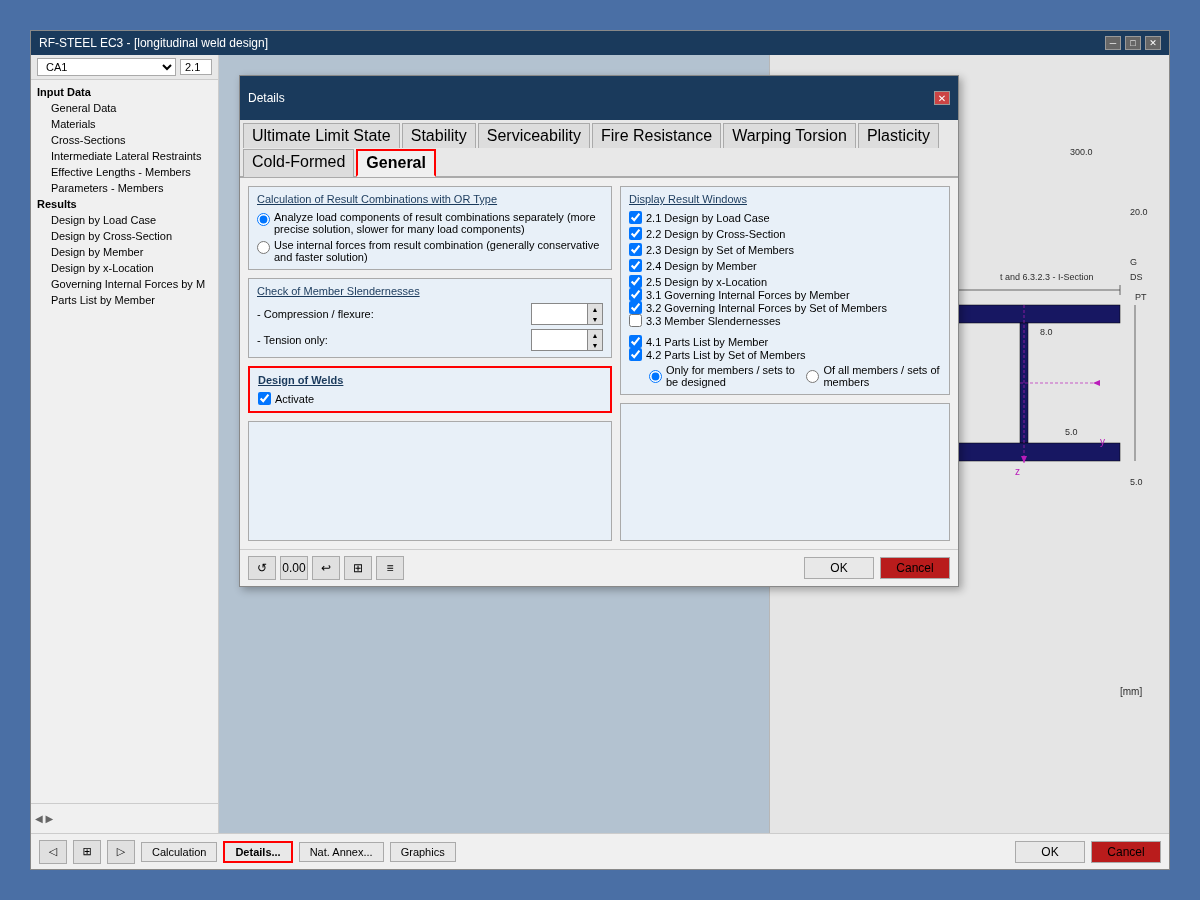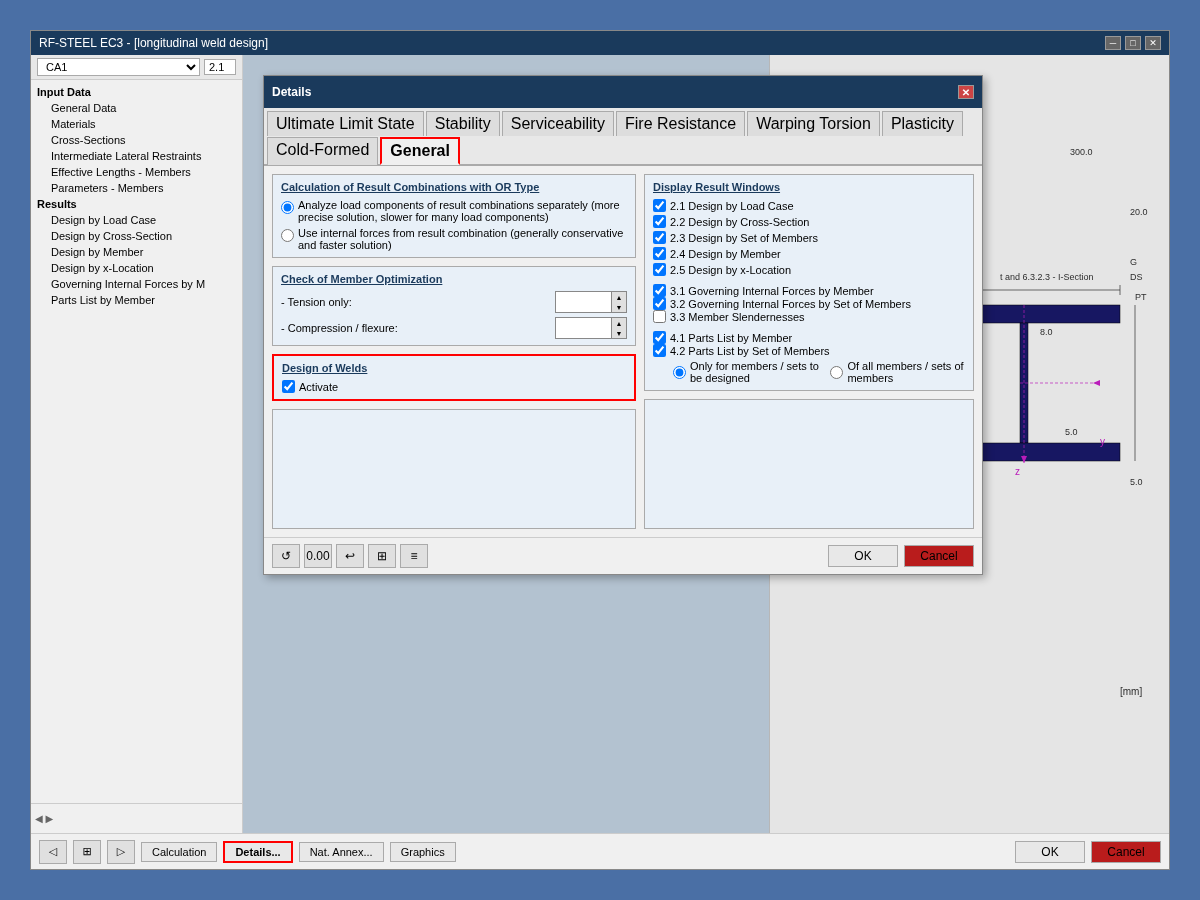--- a/index.html
+++ b/index.html
@@ -61,21 +61,21 @@
     .menu-item { font-size: 12px; cursor: pointer; padding: 2px 4px; }
 
     .app-content {
       display: flex;
       flex: 1;
       overflow: hidden;
     }
 
     
     .sidebar {
-      width: 212px;
+      width: 188px;
       background: #f0f0f0;
       border-right: 1px solid #ccc;
       display: flex;
       flex-direction: column;
       flex-shrink: 0;
       overflow: hidden;
     }
 
     .sidebar-header {
       background: #e8e8e8;
@@ -154,27 +154,26 @@
       border: 1px solid #888;
       box-shadow: 3px 3px 8px rgba(0,0,0,0.3);
       width: 720px;
       display: flex;
       flex-direction: column;
     }
 
     .dialog-titlebar {
       background: #1a3a5c;
       color: white;
-      padding: 16px 8px;
+      padding: 22px 8px;
       display: flex;
       align-items: center;
       justify-content: space-between;
       height: 24px;
       flex-shrink: 0;
-      font-weight: bold;
     }
 
     .dialog-close {
       width: 16px; height: 14px;
       background: #c44;
       border: 1px solid #999;
       color: white;
       font-size: 10px;
       display: flex; align-items: center; justify-content: center;
       cursor: pointer;
@@ -233,21 +232,21 @@
 
     
     .section {
       border: 1px solid #aaa;
       background: #e8f0f8;
       padding: 6px 8px;
     }
 
     .section-title {
       font-size: 11px;
-      font-weight: bold;
+      font-weight: normal;
       color: #1a3a5c;
       margin-bottom: 6px;
       text-decoration: underline;
     }
 
     .radio-group { display: flex; flex-direction: column; gap: 4px; }
 
     .radio-item {
       display: flex;
       align-items: flex-start;
@@ -601,41 +600,41 @@
                   </label>
                   <label class="radio-item">
                     <input type="radio" name="calc_type" style="">
                     <span>Use internal forces from result combination (generally conservative and faster solution)</span>
                   </label>
                 </div>
               </div>
 
 
               <div class="slenderness-section">
-                <div class="section-title">Check of Member Optimization</div>
+                <div class="section-title">Check of Member Slendernesses</div>
+                <div class="field-row">
+                  <span class="field-label">- Compression / flexure:</span>
+                  <div class="spin-input">
+                    <input type="text" style="">
+                    <div class="spin-btns">
+                      <button class="spin-btn">▲</button>
+                      <button class="spin-btn">▼</button>
+                    </div>
+                  </div>
+                </div>
                 <div class="field-row">
                   <span class="field-label">- Tension only:</span>
                   <div class="spin-input">
                     <input type="text" style="">
                     <div class="spin-btns">
                       <button class="spin-btn">▲</button>
                       <button class="spin-btn">▼</button>
                     </div>
                   </div>
                 </div>
-                <div class="field-row">
-                  <span class="field-label">- Compression / flexure:</span>
-                  <div class="spin-input">
-                    <input type="text" style="">
-                    <div class="spin-btns">
-                      <button class="spin-btn">▲</button>
-                      <button class="spin-btn">▼</button>
-                    </div>
-                  </div>
-                </div>
               </div>
 
               <div class="welds-section">
                 <div class="section-title">Design of Welds</div>
                 <label class="checkbox-item">
                   <input type="checkbox" checked="" style="">
                   <span>Activate</span>
                 </label>
               </div>
 
@@ -663,21 +662,21 @@
                   <label class="check-item">
                     <input type="checkbox" checked="" style="">
                     <span>2.4 Design by Member</span>
                   </label>
                   <label class="check-item">
                     <input type="checkbox" checked="" style="">
                     <span>2.5 Design by x-Location</span>
                   </label>
                 </div>
 
-                <div style="margin-top:8px;">
+                <div style="">
                   <label class="check-item">
                     <input type="checkbox" checked="" style="">
                     <span>3.1 Governing Internal Forces by Member</span>
                   </label>
                   <label class="check-item">
                     <input type="checkbox" checked="" style="">
                     <span>3.2 Governing Internal Forces by Set of Members</span>
                   </label>
                   <label class="check-item">
                     <input type="checkbox" style="">

